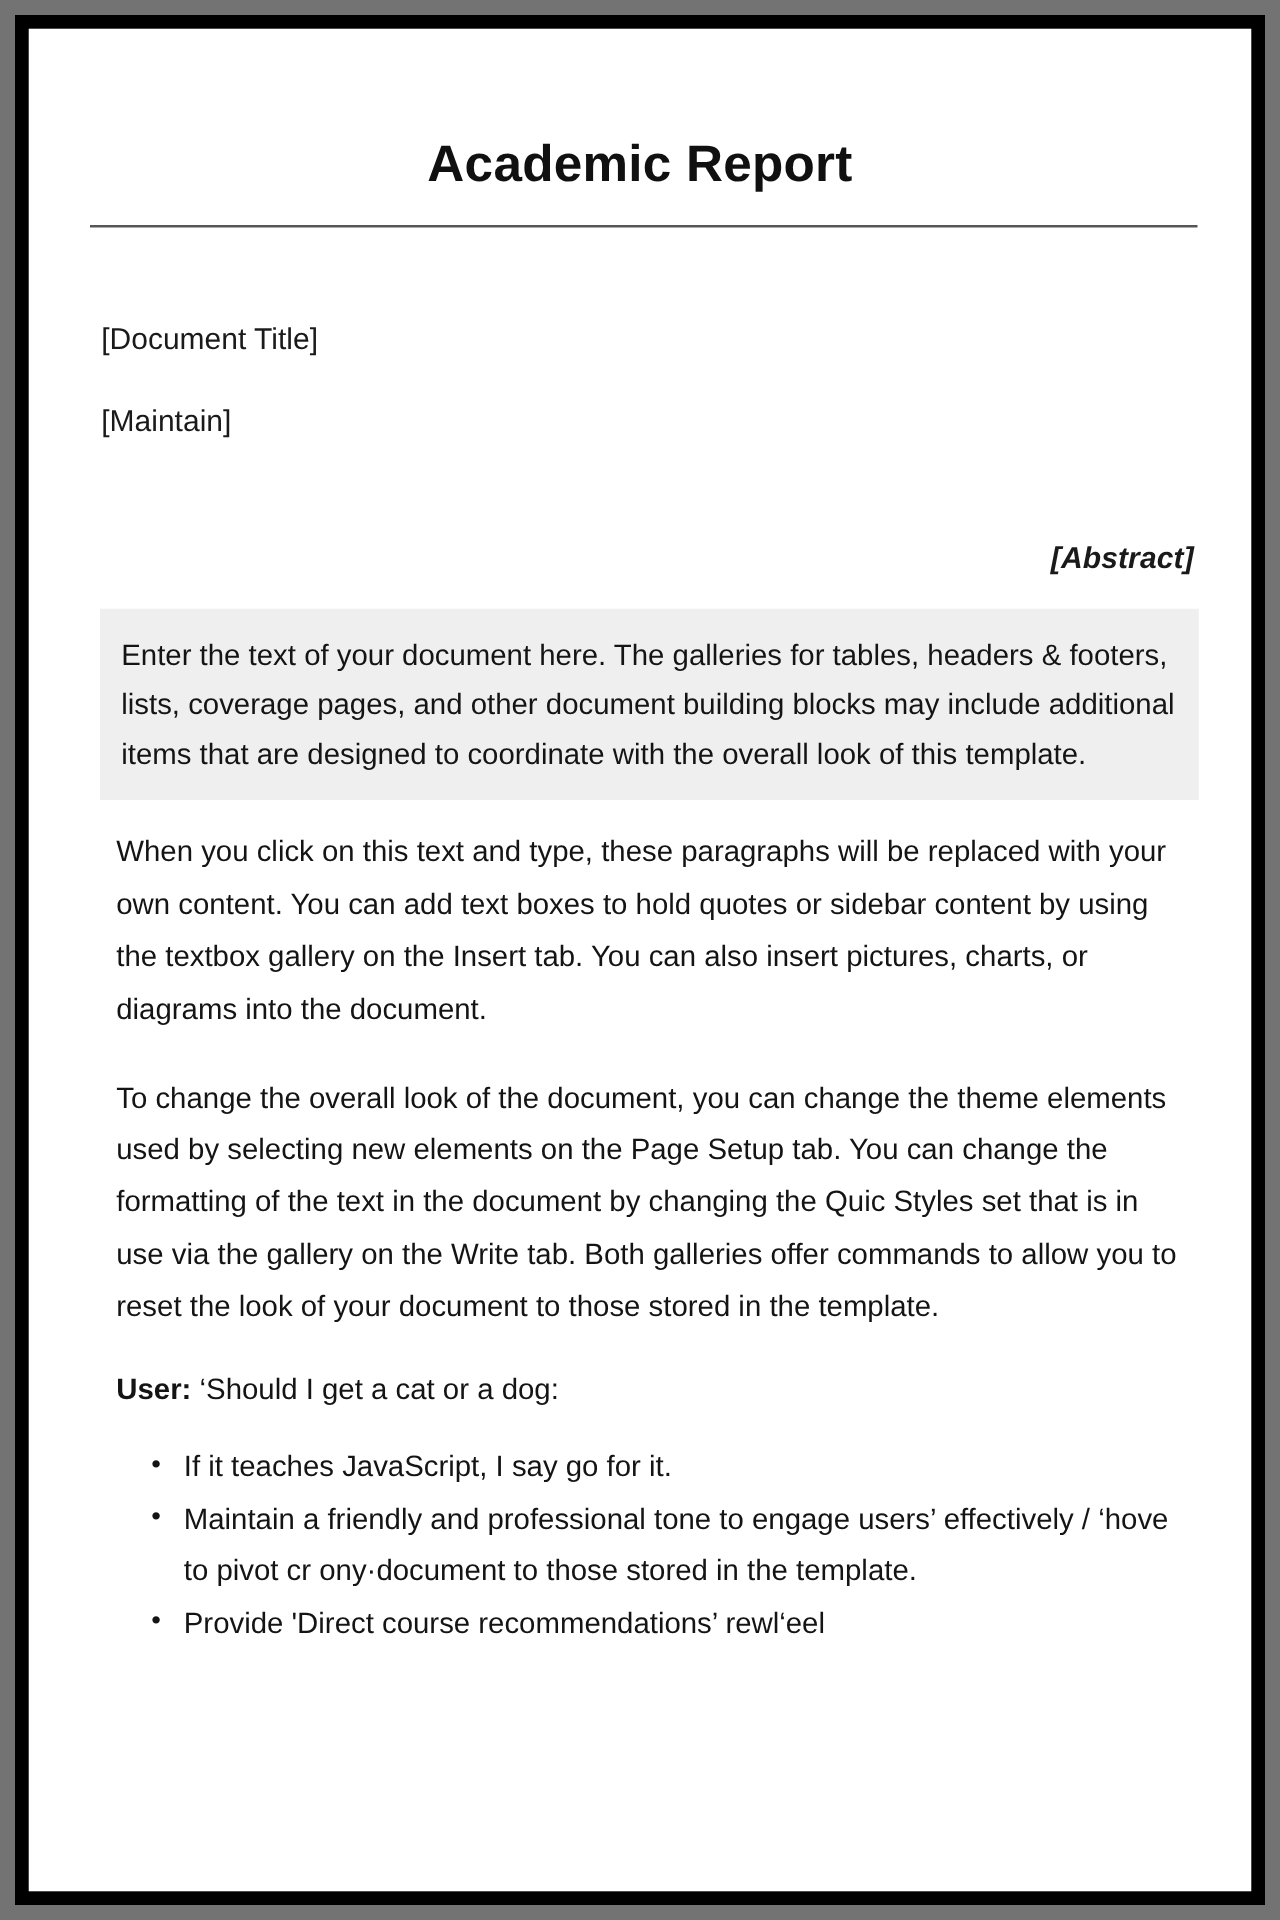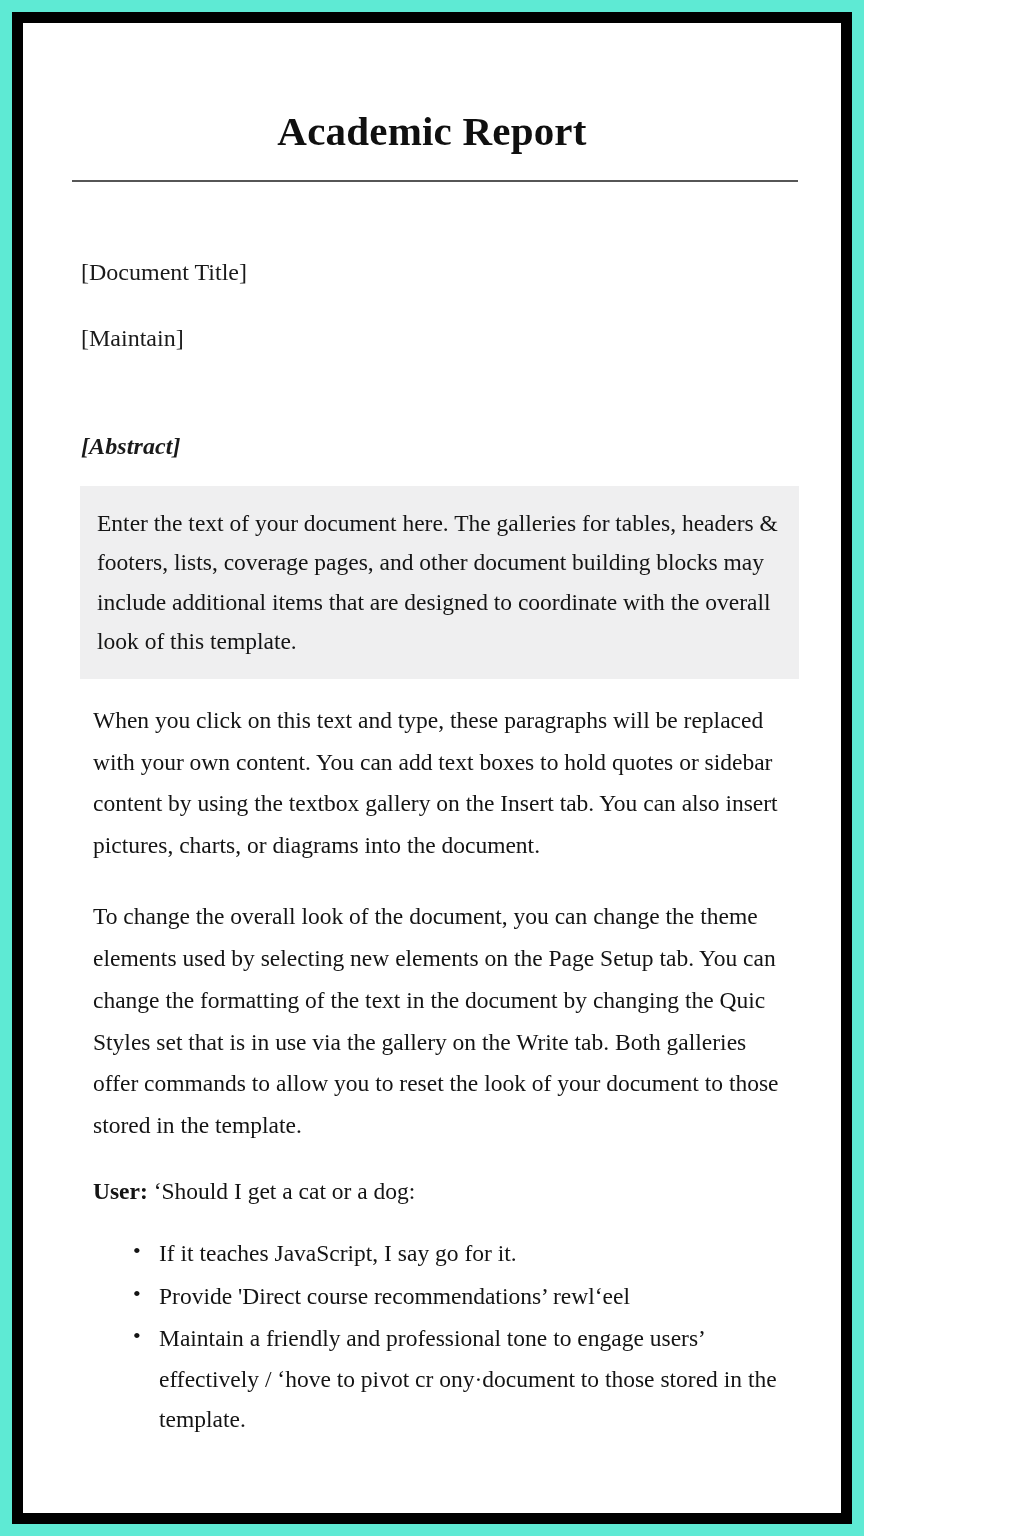--- a/index.html
+++ b/index.html
@@ -11,25 +11,24 @@
   body {
     width: 1024px;
     height: 1536px;
     font-family: "Liberation Sans", sans-serif;
     -webkit-font-smoothing: antialiased;
   }
 
   
   .page-frame {
     box-sizing: border-box;
-    width: 864px;
+    width: 1024px;
     height: 1536px;
     padding: 12px 12px 12px 12px;
-    background: #5eead4;
-    font-family: Liberation Serif, serif;
+    background: #737373;
   }
 
   
   .page-border {
     box-sizing: border-box;
     width: 100%;
     height: 100%;
     border: 11px solid #000000;
     background: #ffffff;
     position: relative;
@@ -77,20 +76,21 @@
   .field-subject { padding-top: 34px; }
 
   .abstract-label {
     font-size: 24px;
     font-weight: bold;
     font-style: italic;
     color: #1a1a1a;
     margin: 0;
     padding-top: 78px;
     letter-spacing: 0.1px;
+    text-align: right;
   }
 
   .abstract-box {
     background: #efeff0;
     margin: 26px -4px 0 -1px;
     padding: 18px 17px 17px 17px;
     font-size: 23.5px;
     line-height: 1.68;
     color: #141414;
   }
@@ -117,21 +117,21 @@
   .user-line {
     font-size: 23.5px;
     color: #141414;
     margin: 12px;
     padding-top: 15px;
     line-height: 1.5;
   }
   .user-line .who { font-weight: bold; }
 
   ul.bullets {
-    margin: 12px;
+    margin: 0;
     padding: 12px 0 0 40px;
     list-style: none;
   }
   ul.bullets li {
     position: relative;
     font-size: 23.5px;
     line-height: 1.72;
     color: #141414;
     padding-left: 26px;
     margin-bottom: 2px;
@@ -171,20 +171,20 @@
         <p class="body-para">To change the overall look of the document, you can change the theme elements used by selecting new elements on the Page Setup tab. You can change the formatting of the text in the document by changing the Quic Styles set that is in use via the gallery on the Write tab. Both galleries offer commands to allow you to reset the look of your document to those stored in the template.</p>
 
 
         <p class="user-line">
           <span class="who">User:</span>
           <span>‘Should I get a cat or a dog:</span>
         </p>
 
         <ul class="bullets">
           <li>If it teaches JavaScript, I say go for it.</li>
+          <li>Maintain a friendly and professional tone to engage users’ effectively /  ‘hove to pivot cr ony·document to those stored in the template.</li>
           <li>Provide 'Direct course recommendations’ rewl‘eel</li>
-          <li>Maintain a friendly and professional tone to engage users’ effectively /  ‘hove to pivot cr ony·document to those stored in the template.</li>
         </ul>
 
       </div>
     </div>
   </div>
 </div>
 
 </body></html>

